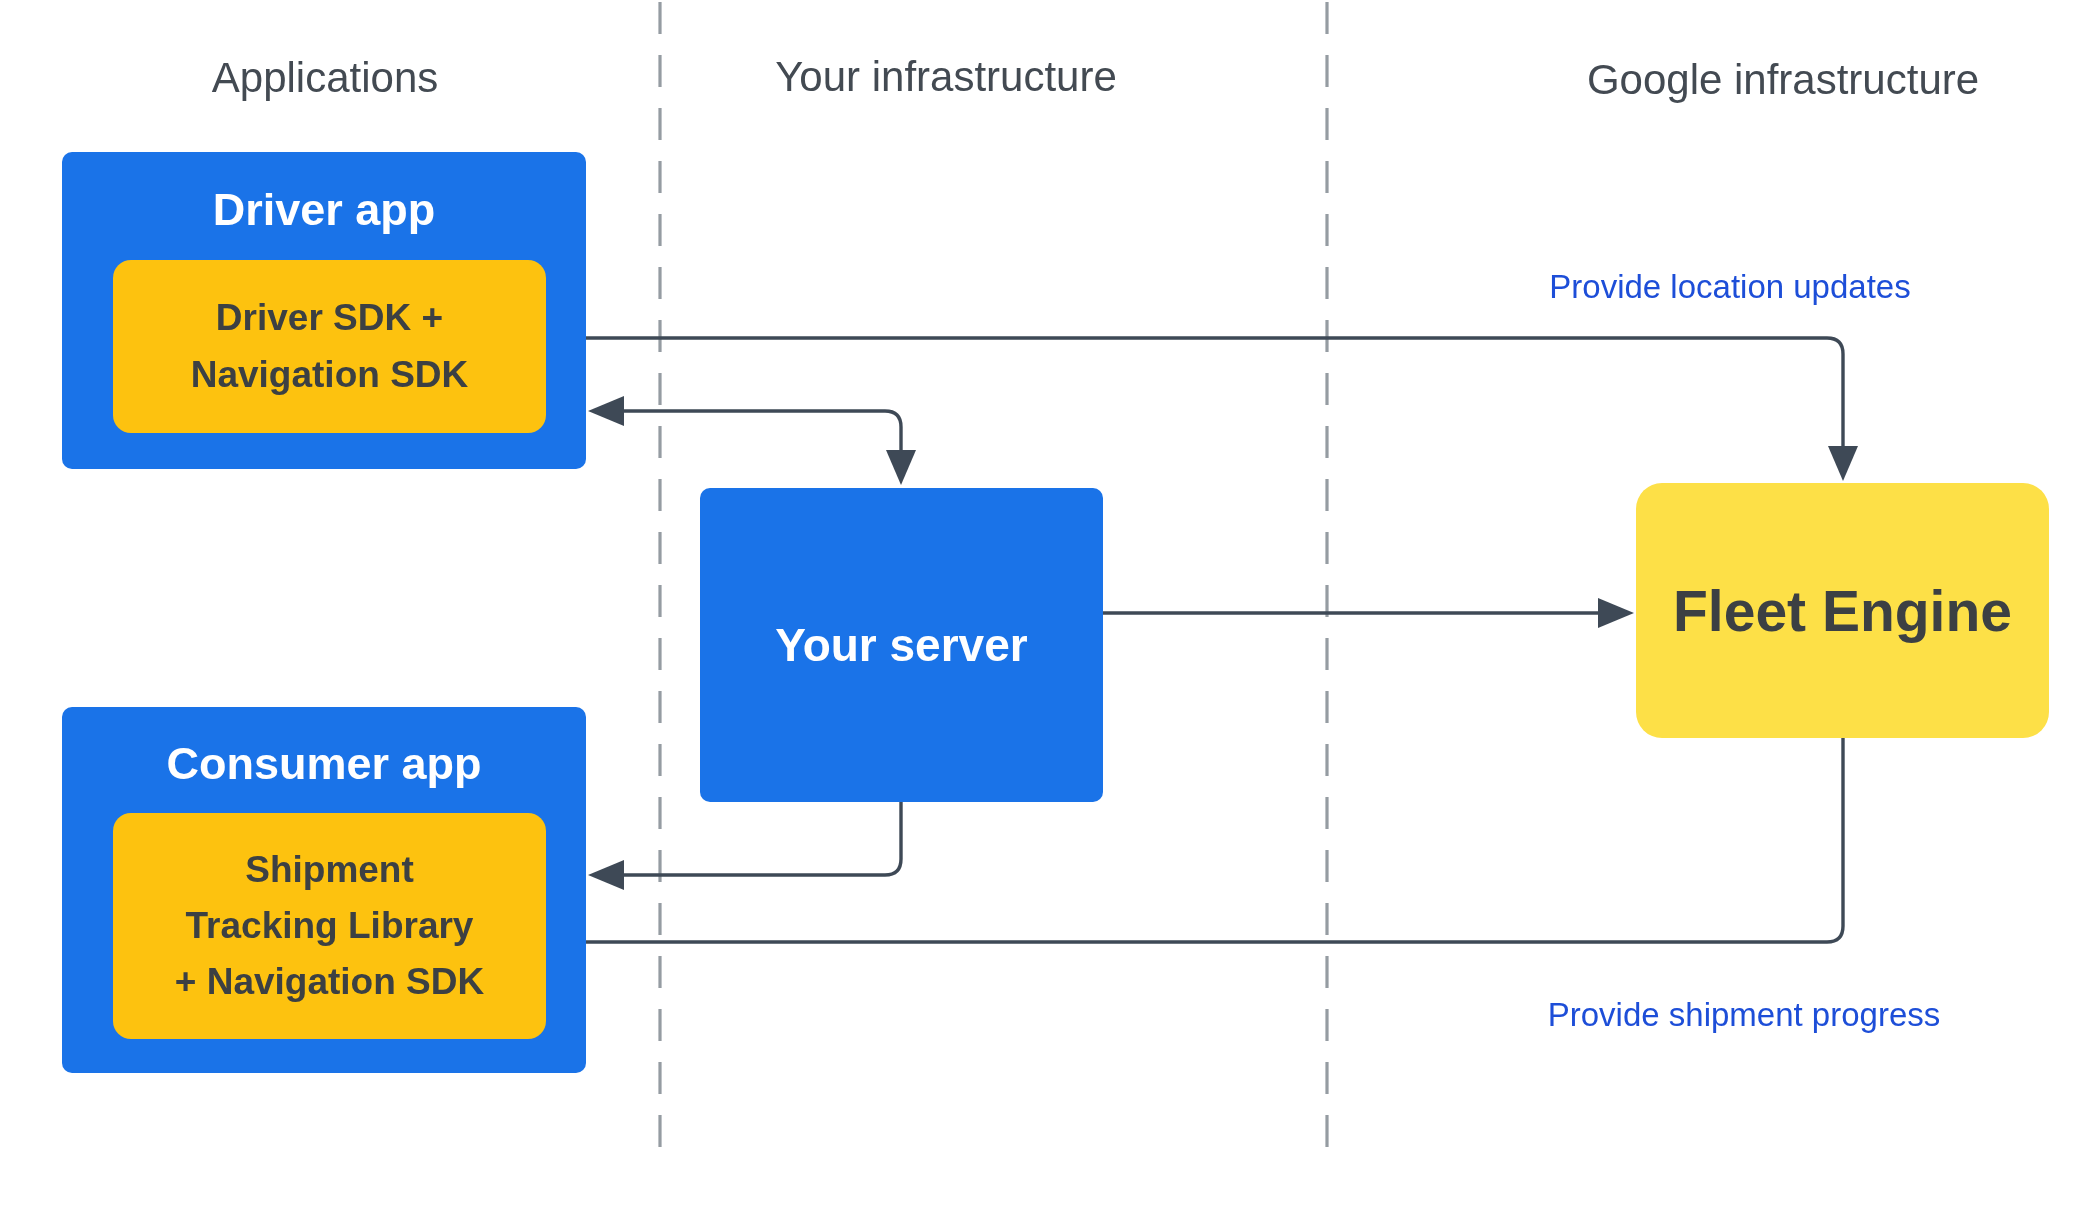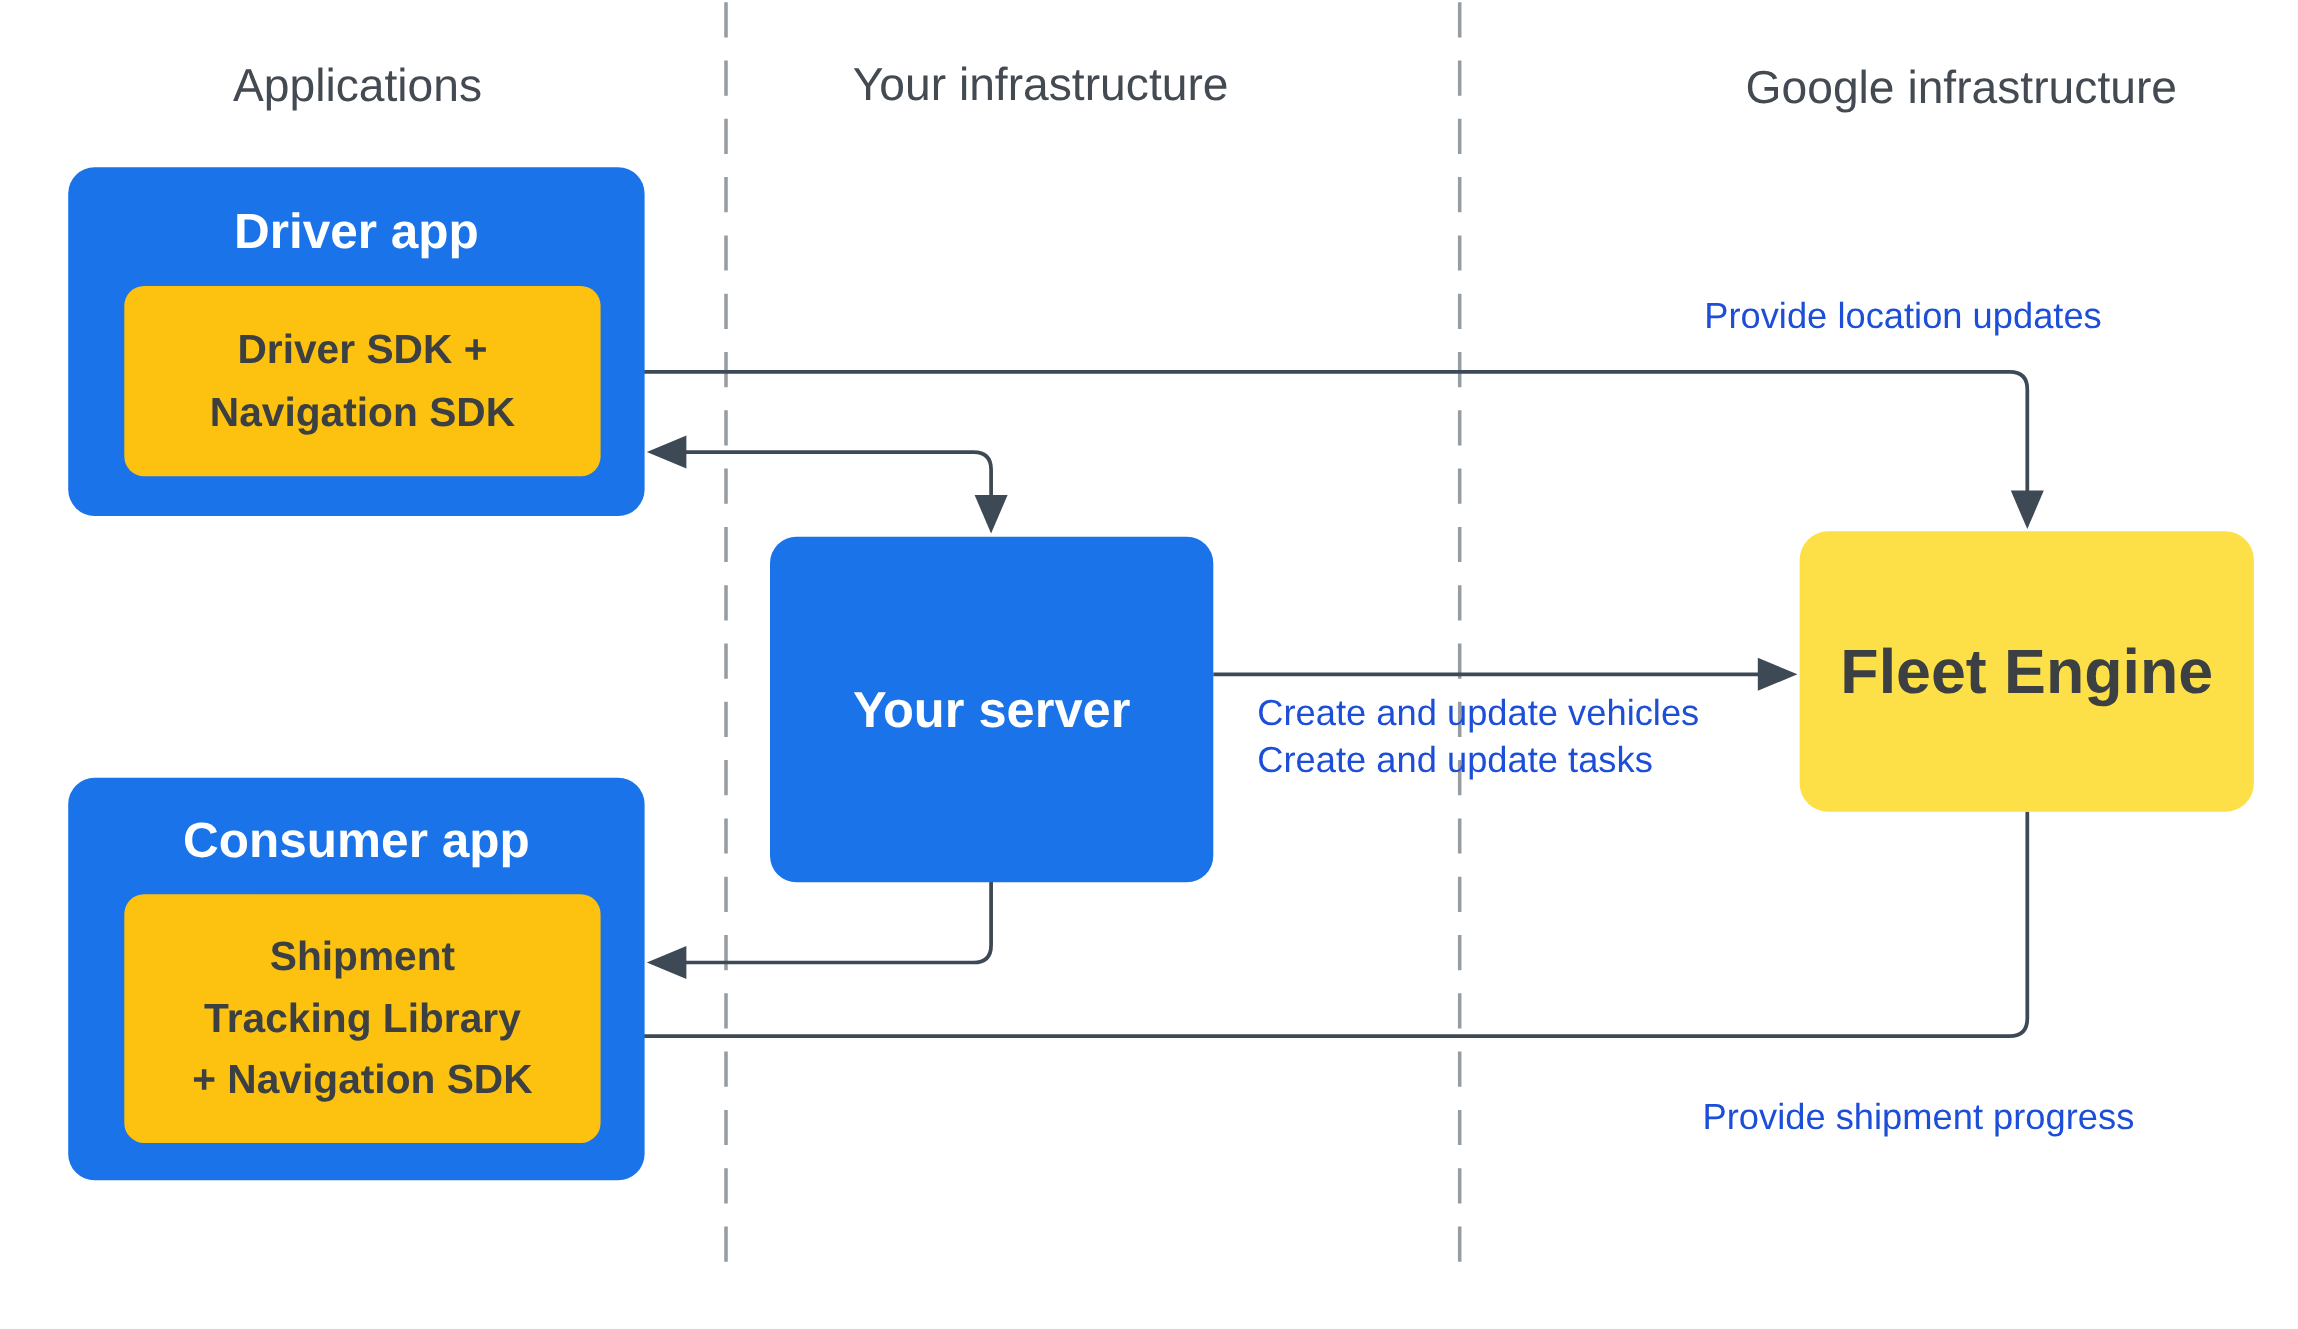--- a/index.html
+++ b/index.html
@@ -21,21 +21,21 @@
     transform: translate(-50%, -50%);
     font-size: 42px;
     font-weight: 400;
     color: #434a52;
     white-space: nowrap;
   }
   .node {
     position: absolute;
     box-sizing: border-box;
   }
-  .node.blue { background: #1a73e8; border-radius: 24px; }
+  .node.blue { background: #1a73e8; border-radius: 10px; }
   .node.yellow { background: #fde047; border-radius: 26px; }
   .node-title {
     position: absolute;
     left: 0; right: 0;
     text-align: center;
     color: #ffffff;
     font-weight: 700;
     font-size: 45px;
     line-height: 56px;
   }
@@ -132,17 +132,15 @@
 
   <div class="node blue" style="left:700px; top:488px; width:403px; height:314px;">
     <div class="center-label server-label">Your server</div>
   </div>
 
   <div class="node yellow" style="left:1636px; top:483px; width:413px; height:255px;">
     <div class="center-label fleet-label">Fleet Engine</div>
   </div>
 
   <div class="edge-label centered" style="left:1730px; top:287px;">Provide location updates</div>
-  <div class="edge-label create-update" style="left:1143px; top:626px;">Create and update vehicles
-Create and update tasks</div>
   <div class="edge-label centered" style="left:1744px; top:1015px;">Provide shipment progress</div>
 
 </div>
 
 </body></html>

